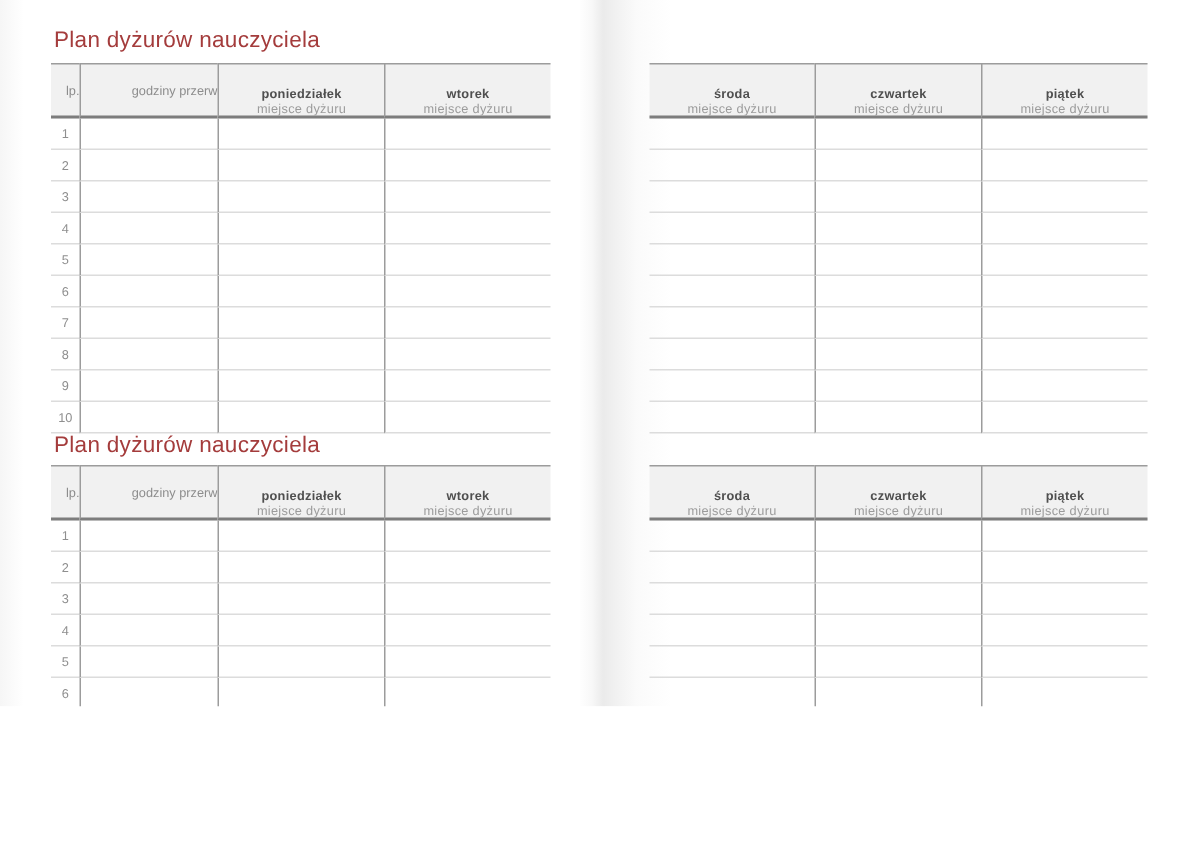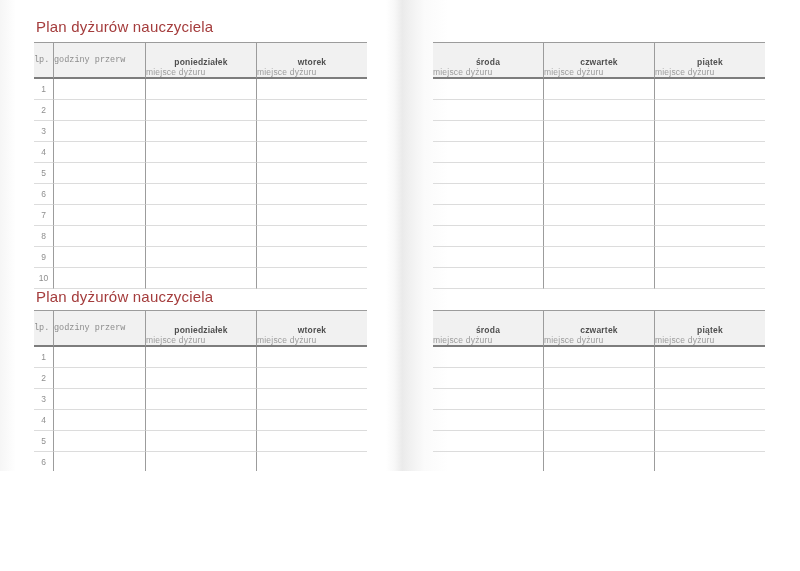--- a/index.html
+++ b/index.html
@@ -36,23 +36,23 @@
   .tbl th, .tbl td { box-sizing:border-box; padding:0; overflow:hidden; }
   .tbl thead th {
     height:21px; vertical-align:middle;
     background:var(--header-bg, #f1f1f1);
     border-top:1px solid var(--line-mid, #9c9c9c);
     border-bottom:2px solid var(--line-dark, #7d7d7d);
   }
   .tbl tbody td { height:21px; border-bottom:1px solid var(--line-light, #dcdcdc); }
   .tbl .sep { border-left:1px solid var(--line-mid, #9c9c9c); }
 
-  .h-plain { font-weight:normal; color:var(--text-gray, #8c8c8c); font-size:8.5px; text-align:left;font-family:Liberation Mono, monospace; }
+  .h-plain { font-weight:normal; color:var(--text-gray, #8c8c8c); font-size:8.5px; text-align:right; }
   .day { font-weight:bold; color:var(--text-dark, #4f4f4f); font-size:8.5px; line-height:9.5px; text-align:center; padding-top:15px; letter-spacing:0.2px; }
-  .sub { font-weight:normal; color:#9b9b9b; font-size:8.5px; line-height:9px; text-align:left; letter-spacing:0.2px; }
+  .sub { font-weight:normal; color:#9b9b9b; font-size:8.5px; line-height:9px; text-align:center; letter-spacing:0.2px; }
   .num { font-size:8.5px; color:#8f8f8f; text-align:center; vertical-align:middle; }
 
   #tbl-left-top     { left:34px;  top:42px;  width:333px; }
   #tbl-right-top    { left:433px; top:42px;  width:332px; }
   #tbl-left-bottom  { left:34px;  top:310px; width:333px; }
   #tbl-right-bottom { left:433px; top:310px; width:332px; }
 
   .c-lp    { width:19px;  }
   .c-hours { width:92px;  }
   .c-day-l { width:111px; }

